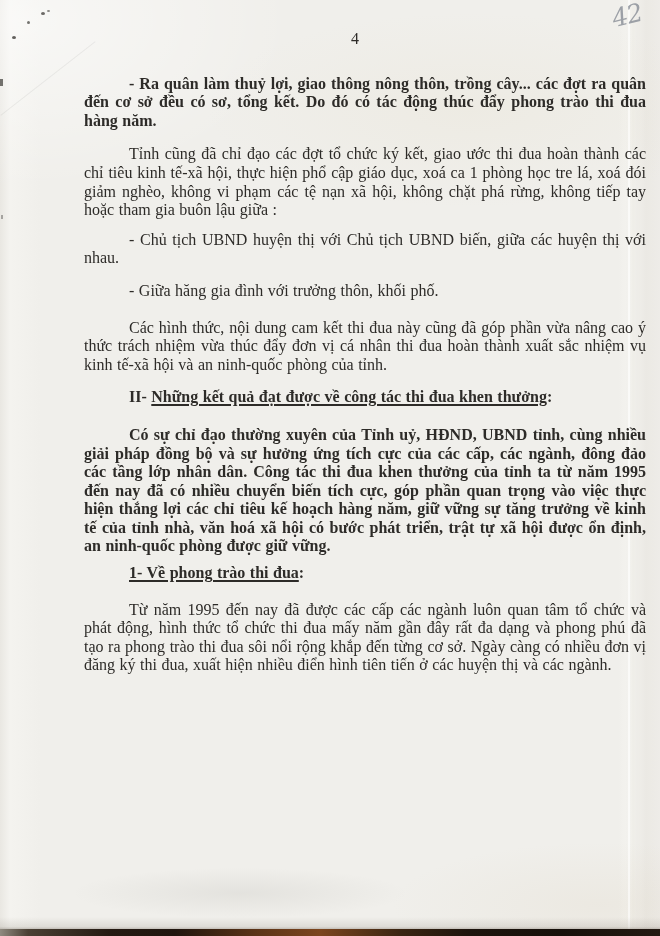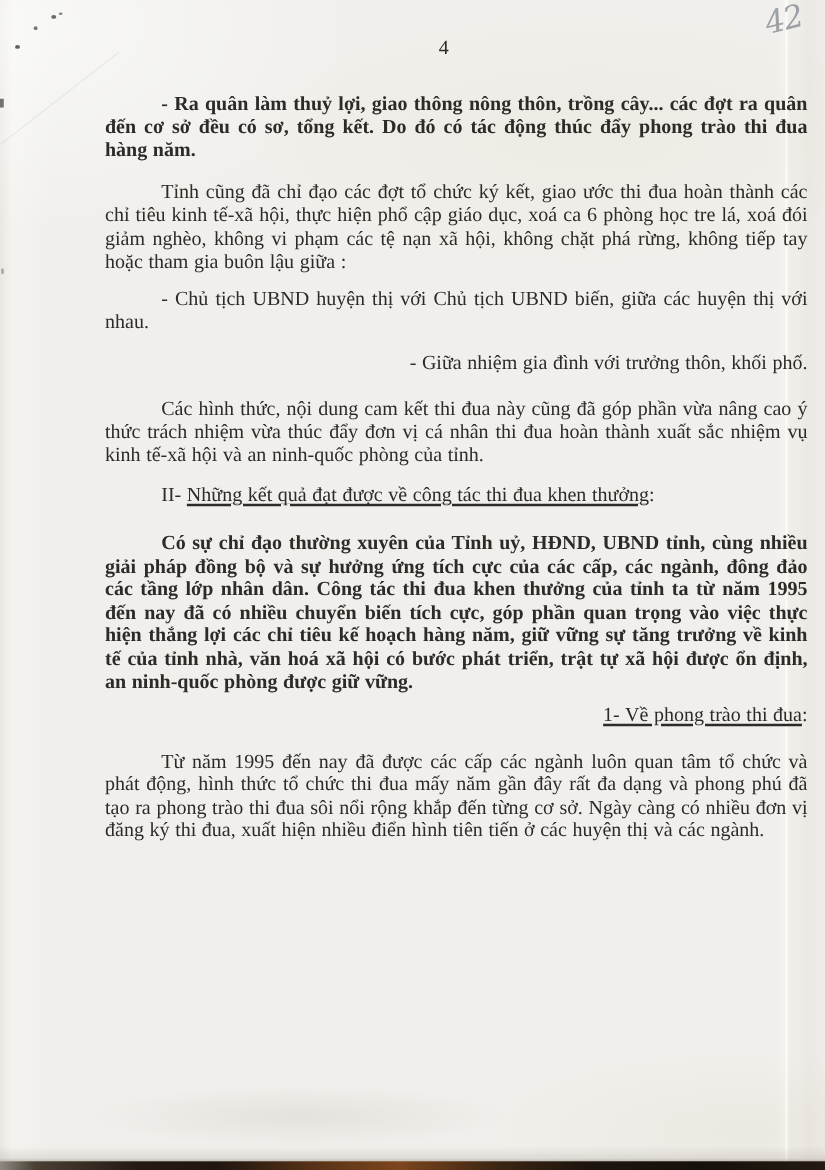--- a/index.html
+++ b/index.html
@@ -40,30 +40,30 @@
     transform: translateX(-10px);
   }
   .para {
     margin: 0 0 14px 0;
     text-align: justify;
     text-indent: 45px;
   }
   .heading {
     margin: 0 0 14px 0;
     text-indent: 45px;
-    font-weight: normal;
+    font-weight: bold;
   }
   .hunder {
     text-decoration: underline;
     text-underline-offset: 2px;
     text-decoration-thickness: 1.5px;
   }
   .mb15 { margin-bottom: 15px; font-weight: bold; }
   .mb11 { margin-bottom: 11px; }
-  .mb18 { margin-bottom: 18px; text-align: right; }
+  .mb18 { margin-bottom: 18px; }
   .mb19 { margin-bottom: 19px; }
   .mb8  { margin-bottom: 8px; font-weight: bold; }
   .annotation {
     position: absolute;
     top: 1px;
     left: 612px;
     font-family: "DejaVu Serif", serif;
     font-style: italic;
     font-size: 25px;
     font-weight: 300;
@@ -127,26 +127,26 @@
 
   <div class="annotation">42</div>
 
   <div class="content">
 
     <div class="pageno">4</div>
 
     <p class="para mb15">- Ra quân làm thuỷ lợi, giao thông nông thôn, trồng cây... các đợt ra quân đến cơ sở đều có sơ, tổng kết. Do đó có tác động thúc đẩy phong trào thi đua hàng năm.</p>
 
 
-    <p class="para mb11">Tỉnh cũng đã chỉ đạo các đợt tổ chức ký kết, giao ước thi đua hoàn thành các chỉ tiêu kinh tế-xã hội, thực hiện phổ cập giáo dục, xoá ca 6 phòng học tre lá, xoá đói giảm nghèo, không vi phạm các tệ nạn xã hội, không chặt phá rừng, không tiếp tay hoặc tham gia buôn lậu giữa :</p>
+    <p class="para mb11">Tỉnh cũng đã chỉ đạo các đợt tổ chức ký kết, giao ước thi đua hoàn thành các chỉ tiêu kinh tế-xã hội, thực hiện phổ cập giáo dục, xoá ca 1 phòng học tre lá, xoá đói giảm nghèo, không vi phạm các tệ nạn xã hội, không chặt phá rừng, không tiếp tay hoặc tham gia buôn lậu giữa :</p>
 
     <p class="para">- Chủ tịch UBND huyện thị với Chủ tịch UBND biến, giữa các huyện thị với nhau.</p>
 
 
-    <p class="para mb18">- Giữa nhiệm gia đình với trưởng thôn, khối phố.</p>
+    <p class="para mb18">- Giữa hăng gia đình với trưởng thôn, khối phố.</p>
 
     <p class="para">Các hình thức, nội dung cam kết thi đua này cũng đã góp phần vừa nâng cao ý thức trách nhiệm vừa thúc đẩy đơn vị cá nhân thi đua hoàn thành xuất sắc nhiệm vụ kinh tế-xã hội và an ninh-quốc phòng của tỉnh.</p>
 
     <p class="heading mb19"><span>II- </span><span class="hunder">Những kết quả đạt được về công tác thi đua khen thưởng</span><span>:</span></p>
 
     <p class="para mb8">Có sự chỉ đạo thường xuyên của Tỉnh uỷ, HĐND, UBND tỉnh, cùng nhiều giải pháp đồng bộ và sự hưởng ứng tích cực của các cấp, các ngành, đông đảo các tầng lớp nhân dân. Công tác thi đua khen thưởng của tỉnh ta từ năm 1995 đến nay đã có nhiều chuyển biến tích cực, góp phần quan trọng vào việc thực hiện thắng lợi các chỉ tiêu kế hoạch hàng năm, giữ vững sự tăng trưởng về kinh tế của tỉnh nhà, văn hoá xã hội có bước phát triển, trật tự xã hội được ổn định, an ninh-quốc phòng được giữ vững.</p>
 
     <p class="heading mb18"><span></span><span class="hunder">1- Về phong trào thi đua</span><span>:</span></p>
 
     <p class="para">Từ năm 1995 đến nay đã được các cấp các ngành luôn quan tâm tổ chức và phát động, hình thức tổ chức thi đua mấy năm gần đây rất đa dạng và phong phú đã tạo ra phong trào thi đua sôi nổi rộng khắp đến từng cơ sở. Ngày càng có nhiều đơn vị đăng ký thi đua, xuất hiện nhiều điển hình tiên tiến ở các huyện thị và các ngành.</p>

